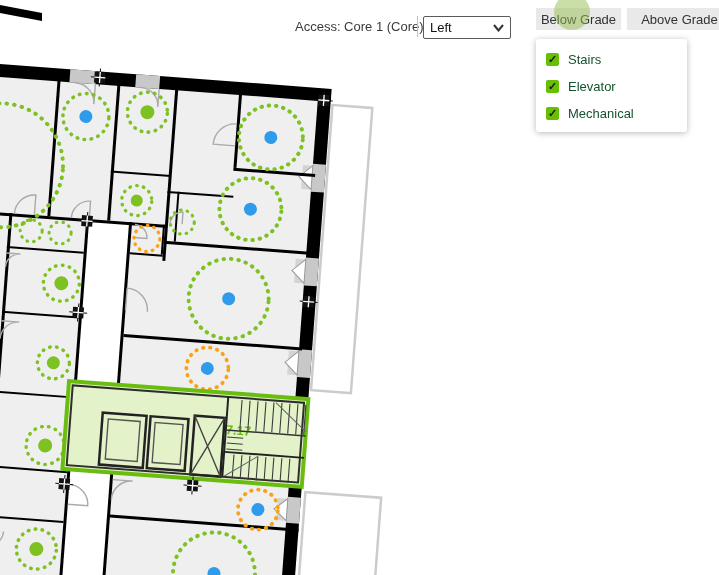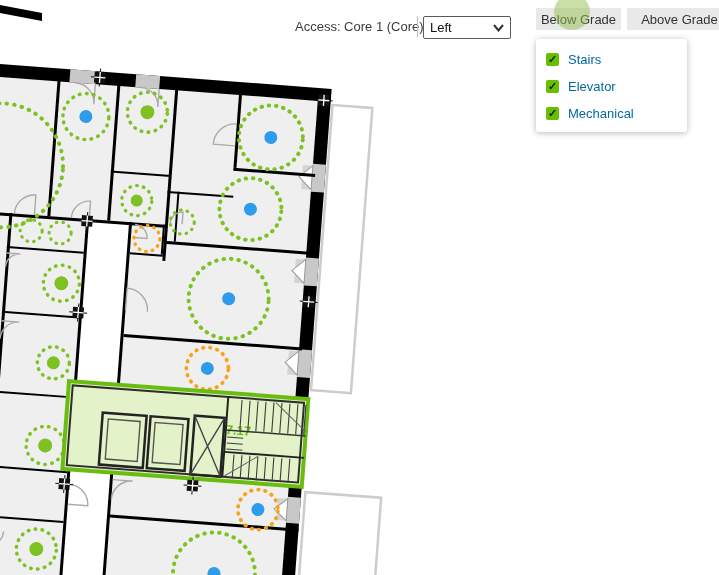--- a/index.html
+++ b/index.html
@@ -30,21 +30,21 @@
     background:var(--highlight_blob);z-index:3;pointer-events:none;}
   
   #panel{position:absolute;left:536px;top:39px;width:151px;height:93px;background:#fff;
     border-radius:3px;box-shadow:0 1px 6px rgba(0,0,0,.28);z-index:4;padding:7px 10px 6px 10px;}
   .lrow{display:flex;align-items:center;height:27px;cursor:pointer;}
   .cb{width:13px;height:13px;border-radius:2px;background:#cfcfcf;margin-right:9px;
     display:flex;align-items:center;justify-content:center;flex:0 0 13px;}
   .cb.checked{background:var(--checkbox);}
   .cb .tick{font-size:11px;line-height:11px;color:#1c1c1c;font-weight:bold;visibility:hidden;}
   .cb.checked .tick{visibility:visible;}
-  .lrow .lbl{font-size:13px;color:#0369a1;}
+  .lrow .lbl{font-size:13px;color:#14532d;}
   
   .wall{fill:var(--wall);}
   .room{fill:var(--room_fill);}
   .white{fill:#fff;}
   .gc{fill:none;stroke:var(--green);stroke-linecap:round;}
   .oc{fill:none;stroke:var(--orange);stroke-linecap:round;}
   .bd{fill:var(--blue);}
   .gd{fill:var(--green);}
   .arc{fill:none;stroke:var(--door);stroke-width:1.4px;}
   .terr{fill:#fff;stroke:var(--terrace);stroke-width:2.5px;}

